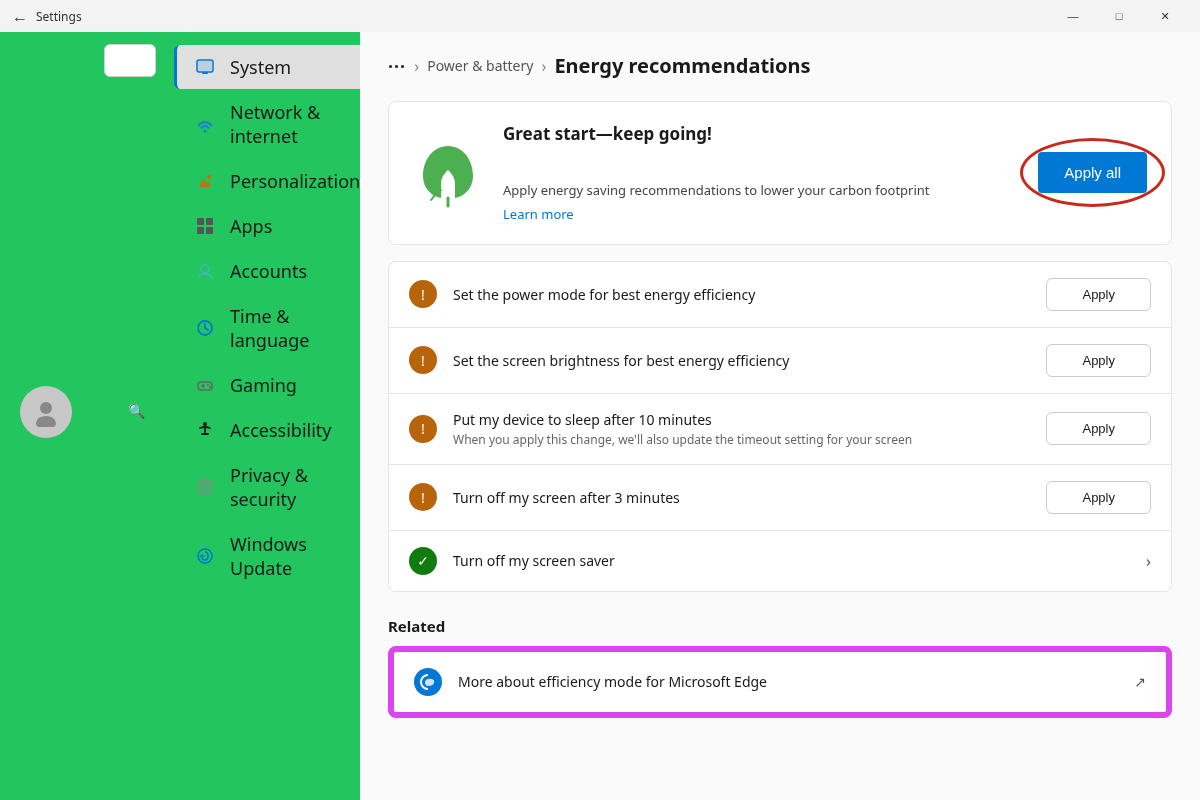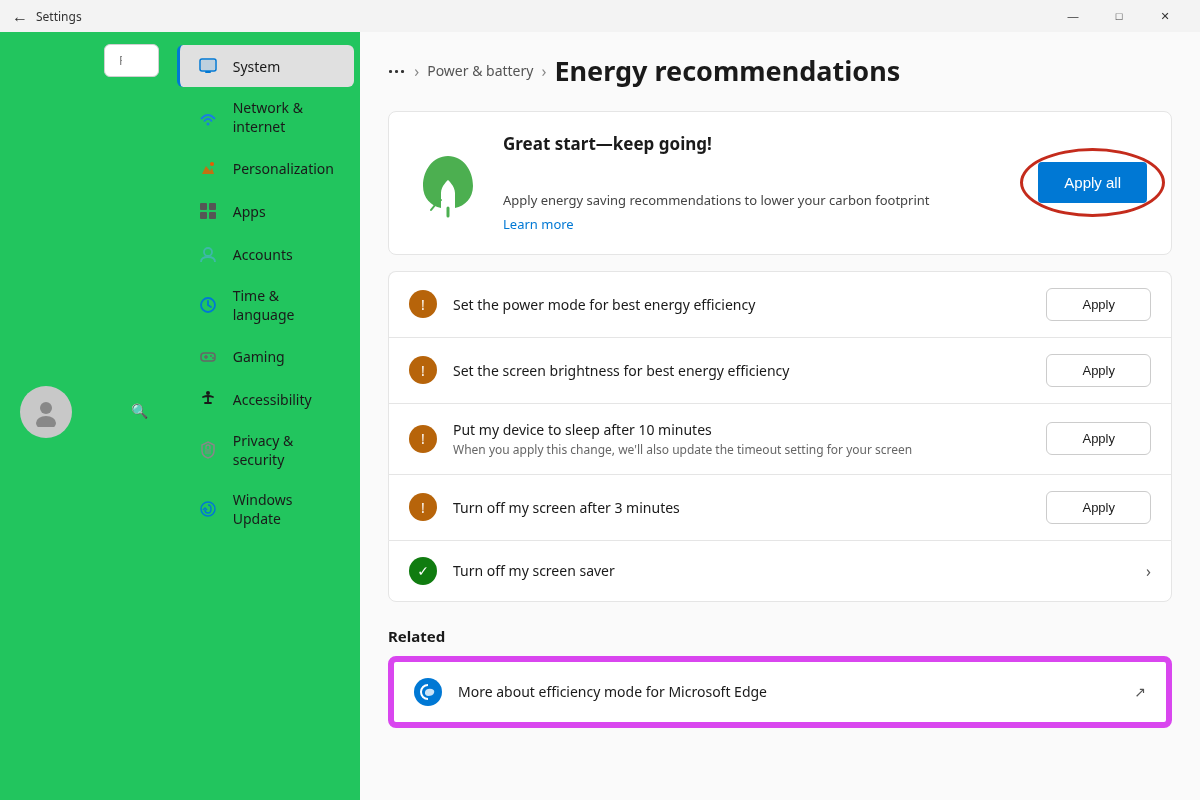--- a/index.html
+++ b/index.html
@@ -108,21 +108,21 @@
       flex: 1;
     }
     .nav-item {
       display: flex;
       align-items: center;
       gap: 14px;
       padding: 10px 20px;
       cursor: pointer;
       border-radius: 6px;
       margin: 1px 6px;
-      font-size: 14px;
+      font-size: 18px;
       color: #1a1a1a;
     }
     .nav-item.active {
       background: #e0e0e0;
       border-left: 3px solid #0078d4;
       padding-left: 17px;
     }
     .nav-icon {
       width: 22px;
       height: 22px;
@@ -150,21 +150,21 @@
       color: #555;
     }
     .breadcrumb .dots {
       font-size: 18px;
       font-weight: bold;
       letter-spacing: 1px;
       color: #333;
     }
     .breadcrumb .separator { color: #888; font-size: 16px; }
     .breadcrumb .crumb-link { color: #555; cursor: pointer; }
-    .breadcrumb .crumb-current { font-weight: 700; font-size: 27px; color: #1a1a1a; }
+    .breadcrumb .crumb-current { font-weight: 700; font-size: 20px; color: #1a1a1a; }
 
     
     .hero-section {
       background: white;
       border-radius: 8px;
       padding: 20px 24px;
       display: flex;
       align-items: center;
       gap: 20px;
       margin-bottom: 16px;

